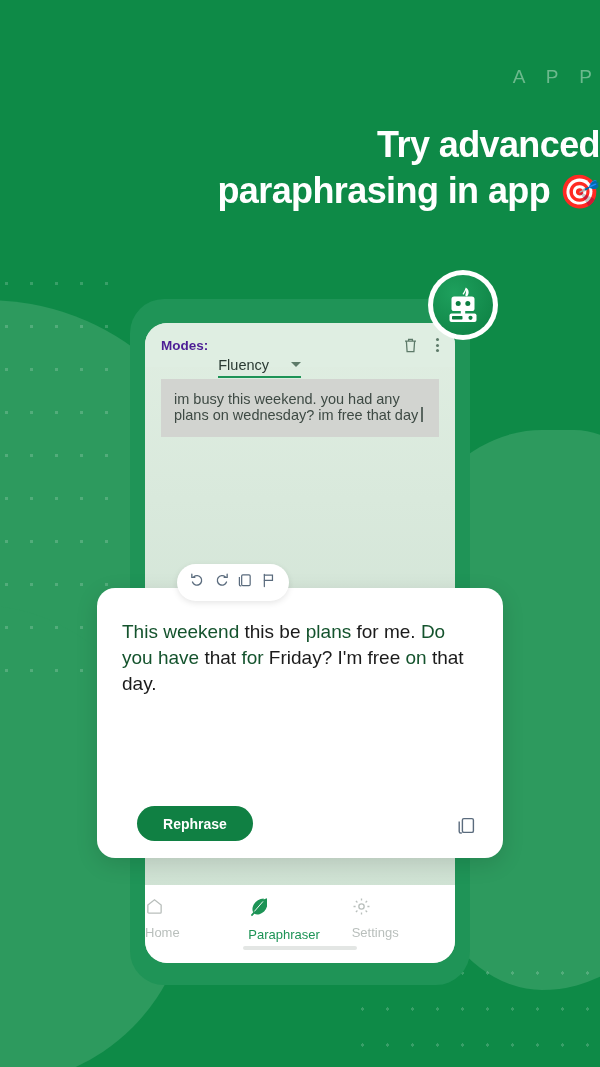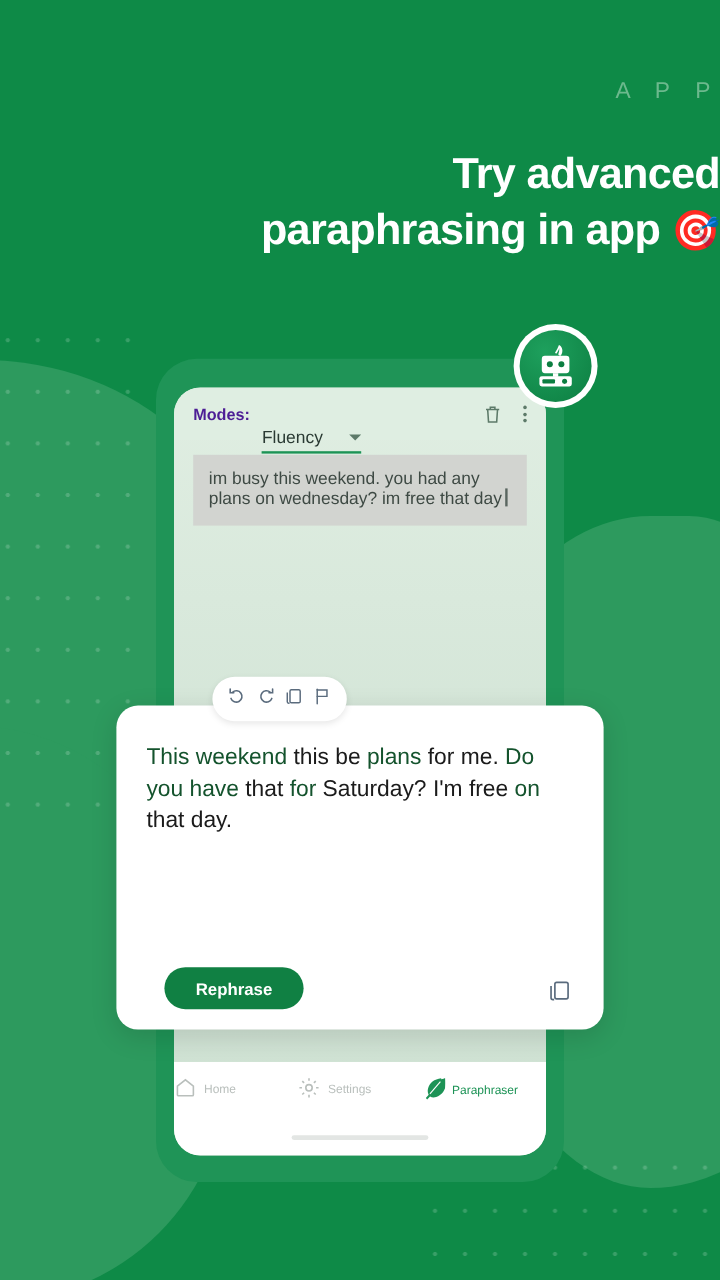--- a/index.html
+++ b/index.html
@@ -205,24 +205,23 @@
     left: 0; bottom: 0;
     width: 100%; height: 78px;
     background: #ffffff;
     display: flex;
     align-items: flex-start;
     padding-top: 12px;
   }
   .nav-item {
     flex: 1;
     display: flex;
-    flex-direction: row;
-    align-items: center;
+    flex-direction: column;
     gap: 6px;
-    font-size: 10px;
+    font-size: 13px;
     color: #b9bfbc;
   }
   .nav-item.active { color: #1d9356; }
   .home-indicator {
     position: absolute;
     left: 50%; bottom: 13px;
     transform: translateX(-50%);
     width: 114px; height: 4px;
     border-radius: 2px;
     background: #e3e6e4;
@@ -303,40 +302,40 @@
 
     <div class="nav-item">
       <span>
         <svg width="19" height="19" viewBox="0 0 20 20" fill="none" stroke="currentColor" stroke-width="1.4">
           <path d="M3 8.5 10 3l7 5.5V16a1 1 0 0 1-1 1H4a1 1 0 0 1-1-1V8.5Z"></path>
         </svg>
       </span>
       <span>Home</span>
     </div>
 
+    <div class="nav-item active">
+      <span>
+        <svg width="19" height="21" viewBox="0 0 20 22" fill="currentColor">
+          <path d="M16.5 1.5c-6 .6-10.4 4.2-11.6 9.2-.5 2.1-.2 4 .6 5.4L3 19l1.2 1.2 2.5-2.6c1.5.8 3.4 1 5.4.4 4.8-1.4 8.2-5.9 8.6-11.8.1-1.7-.2-3.4-.6-4.9-.9.3-2.2.8-3.6 1.2Z"></path>
+          <path d="M15.8 4.6 6.6 15.2" stroke="#ffffff" stroke-width="1" fill="none"></path>
+        </svg>
+      </span>
+      <span>Paraphraser</span>
+    </div>
+
     <div class="nav-item">
       <span>
         <svg width="19" height="19" viewBox="0 0 20 20" fill="none" stroke="currentColor" stroke-width="1.4">
           <circle cx="10" cy="10" r="2.8"></circle>
           <path d="M10 1.6v2.2M10 16.2v2.2M18.4 10h-2.2M3.8 10H1.6M15.9 4.1l-1.6 1.6M5.7 14.3l-1.6 1.6M15.9 15.9l-1.6-1.6M5.7 5.7 4.1 4.1"></path>
         </svg>
       </span>
       <span>Settings</span>
     </div>
 
-    <div class="nav-item active">
-      <span>
-        <svg width="19" height="21" viewBox="0 0 20 22" fill="currentColor">
-          <path d="M16.5 1.5c-6 .6-10.4 4.2-11.6 9.2-.5 2.1-.2 4 .6 5.4L3 19l1.2 1.2 2.5-2.6c1.5.8 3.4 1 5.4.4 4.8-1.4 8.2-5.9 8.6-11.8.1-1.7-.2-3.4-.6-4.9-.9.3-2.2.8-3.6 1.2Z"></path>
-          <path d="M15.8 4.6 6.6 15.2" stroke="#ffffff" stroke-width="1" fill="none"></path>
-        </svg>
-      </span>
-      <span>Paraphraser</span>
-    </div>
-
     <div class="home-indicator"></div>
   </div>
 </div>
 
 <div class="action-pill">
   <span>
     <svg width="17" height="17" viewBox="0 0 18 18" fill="none" stroke="currentColor" stroke-width="1.4" stroke-linecap="round">
       <path d="M5 5.2a5 5 0 1 1-1.3 5.4"></path>
       <path d="M3 2.4v3.2h3.2"></path>
     </svg>
@@ -355,21 +354,21 @@
   </span>
   <span>
     <svg width="17" height="17" viewBox="0 0 18 18" fill="none" stroke="currentColor" stroke-width="1.3" stroke-linecap="round">
       <path d="M4.6 2.6v12.8"></path>
       <path d="M4.6 3.2h8.6v5.6H4.6"></path>
     </svg>
   </span>
 </div>
 
 <div class="result-card">
-  <div class="result-text"><span class="hl">This weekend</span><span> this be </span><span class="hl">plans</span><span> for me. </span><span class="hl">Do you have</span><span> that </span><span class="hl">for</span><span> Saturday? I'm free </span><span class="hl">on</span><span> that day.</span></div>
+  <div class="result-text"><span class="hl">This weekend</span><span> this be </span><span class="hl">plans</span><span> for me. </span><span class="hl">Do you have</span><span> that </span><span class="hl">for</span><span> Friday? I'm free </span><span class="hl">on</span><span> that day.</span></div>
 </div>
 
 <button class="rephrase-btn">Rephrase</button>
 
 <span class="card-copy">
   <svg width="22" height="22" viewBox="0 0 22 22" fill="none" stroke="currentColor" stroke-width="1.4">
     <rect x="7.4" y="3.6" width="11" height="13.8" rx="1.5"></rect>
     <path d="M4.2 6.6v9.8a1.6 1.6 0 0 0 1.6 1.6h1"></path>
   </svg>
 </span>

